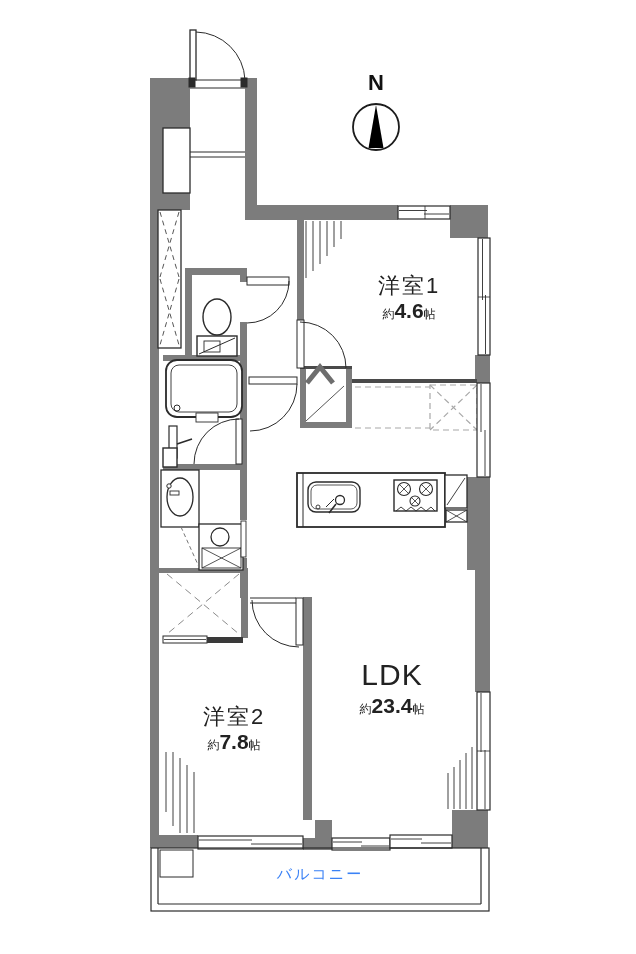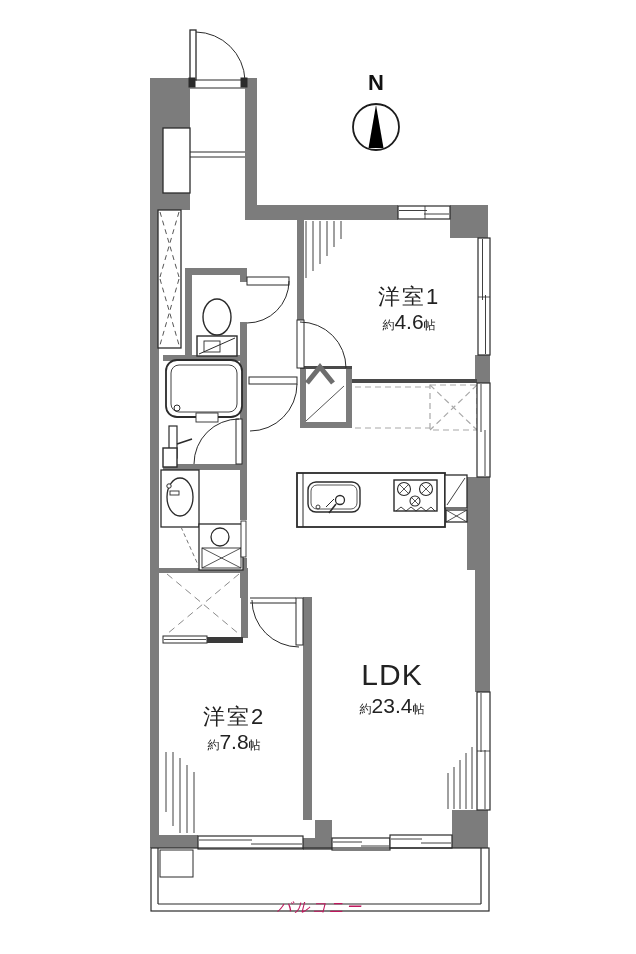--- a/index.html
+++ b/index.html
@@ -6,25 +6,25 @@
   .plan{
     position:relative;width:636px;height:954px;background:#ffffff;
     font-family:"Liberation Sans","DejaVu Sans",sans-serif;
     color:#1f1f1f;overflow:hidden;
   }
   .plan svg{position:absolute;left:0;top:0;}
   .label{position:absolute;text-align:center;line-height:1.15;}
   .room-name{font-size:22px;letter-spacing:2px;color:#222;}
   .ldk .room-name{font-size:30px;letter-spacing:1px;margin-top:12px;}
   .room-size{font-size:12px;color:#222;margin-top:1px;}
-  .room-size .num{font-size:21px;font-weight:400;letter-spacing:0;margin-top:36px;}
-  .lbl-room1{left:339px;top:284px;width:140px;}
+  .room-size .num{font-size:21px;font-weight:700;letter-spacing:0;margin-top:36px;}
+  .lbl-room1{left:339px;top:273px;width:140px;}
   .lbl-ldk{left:322px;top:646px;width:140px;}
   .lbl-room2{left:164px;top:704px;width:140px;}
-  .lbl-balcony{left:240px;top:898px;width:160px;font-size:15px;color:#be185d;letter-spacing:2px;font-style:italic;}
+  .lbl-balcony{left:240px;top:865px;width:160px;font-size:15px;color:#3b82f6;letter-spacing:2px;}
   .lbl-north{left:356px;top:70px;width:40px;font-size:22px;font-weight:bold;color:#111;}
 </style>
 </head>
 <body>
 
 <div class="plan">
 
 <svg width="636" height="954" viewBox="0 0 636 954">
 
   <g fill="#7c7c7c" stroke="none">

